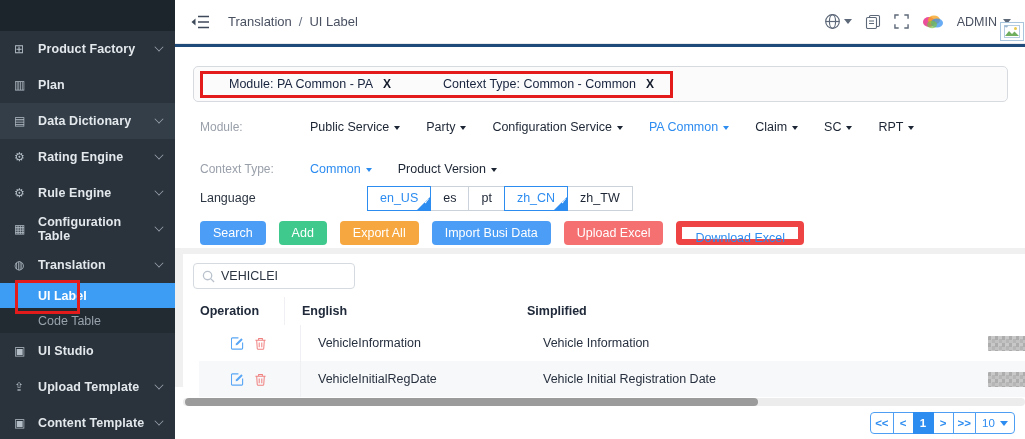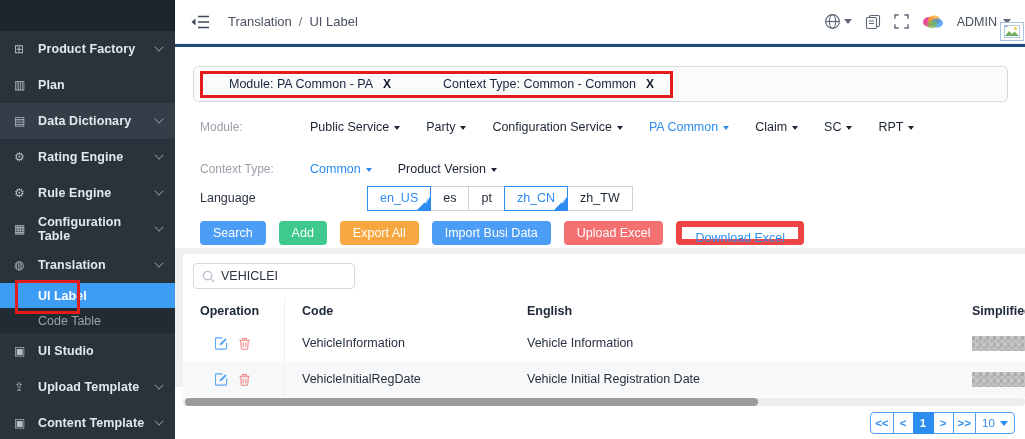--- a/index.html
+++ b/index.html
@@ -71,21 +71,21 @@
 
   
   .lower { height:139px; background:#f0f0f0; padding:6px 0 0 8px; }
   .card { background:#fff; height:185px; padding-top:9px; position:relative; }
   .search-box { margin-left:10px; width:162px; height:26px; border:1px solid #d5dae0; border-radius:4px; display:flex; align-items:center; padding:0 8px; gap:6px; background:#fff; }
   .search-box input { border:none; outline:none; width:110px; font-size:12.5px; color:#2b3441; font-family:"Liberation Sans",sans-serif; background:transparent; }
 
   .tbl { margin-top:8px; }
   .trow { display:grid; grid-template-columns:102px 225px 445px 1fr; align-items:center; }
   .thead { height:28px; font-weight:bold; color:#202a3a; font-size:12.5px; }
-  .tdata { height:36px; font-size:12.5px; color:#27303f; }
+  .tdata { height:36px; font-size:12.5px; color:#27303f;margin-left:16px; }
   .tdata.alt { background:#f7f8f9; }
   .tcell { padding-left:17px; height:100%; display:flex; align-items:center; }
   .tcell.op { border-right:1px solid #eef0f3; }
   .op-icons { display:flex; gap:10px; margin-left:15px; }
   .op-icons .ic { cursor:pointer; display:flex; }
   .censored { width:58px; height:15px; background-image:conic-gradient(#c8c8c8 25%, #b6b6b6 0 50%, #c2c2c2 0 75%, #adadad 0); background-size:7px 7px; border-radius:1px; }
 
   .hscroll { margin-top:1px; height:8px; background:#ececec; border-radius:4px; position:relative; }
   .hscroll .thumb { position:absolute; left:2px; top:0; height:8px; width:68%; background:#9b9b9b; border-radius:4px; cursor:grab; }
 
@@ -310,21 +310,20 @@
           <svg width="13" height="13" viewBox="0 0 14 14" fill="none" stroke="#b9c2cc" stroke-width="1.4">
             <circle cx="6" cy="6" r="4.5"></circle>
               <path d="M9.6 9.6L13 13"></path>
           </svg>
           <input type="text" value="VEHICLEI" style="">
         </div>
 
         <div class="tbl">
           <div class="trow thead">
             <div class="tcell op">Operation</div>
-            <div class="tcell">Code</div>
             <div class="tcell">English</div>
             <div class="tcell">Simplified</div>
           </div>
 
           <div class="trow tdata">
             <div class="tcell op">
               <span class="op-icons">
                 <span class="ic">
                   <svg width="13" height="13" viewBox="0 0 14 14" fill="none" stroke="#58a6f5" stroke-width="1.2">
                     <path d="M12.5 6v6a1 1 0 0 1-1 1h-10a1 1 0 0 1-1-1V2a1 1 0 0 1 1-1H8"></path>

